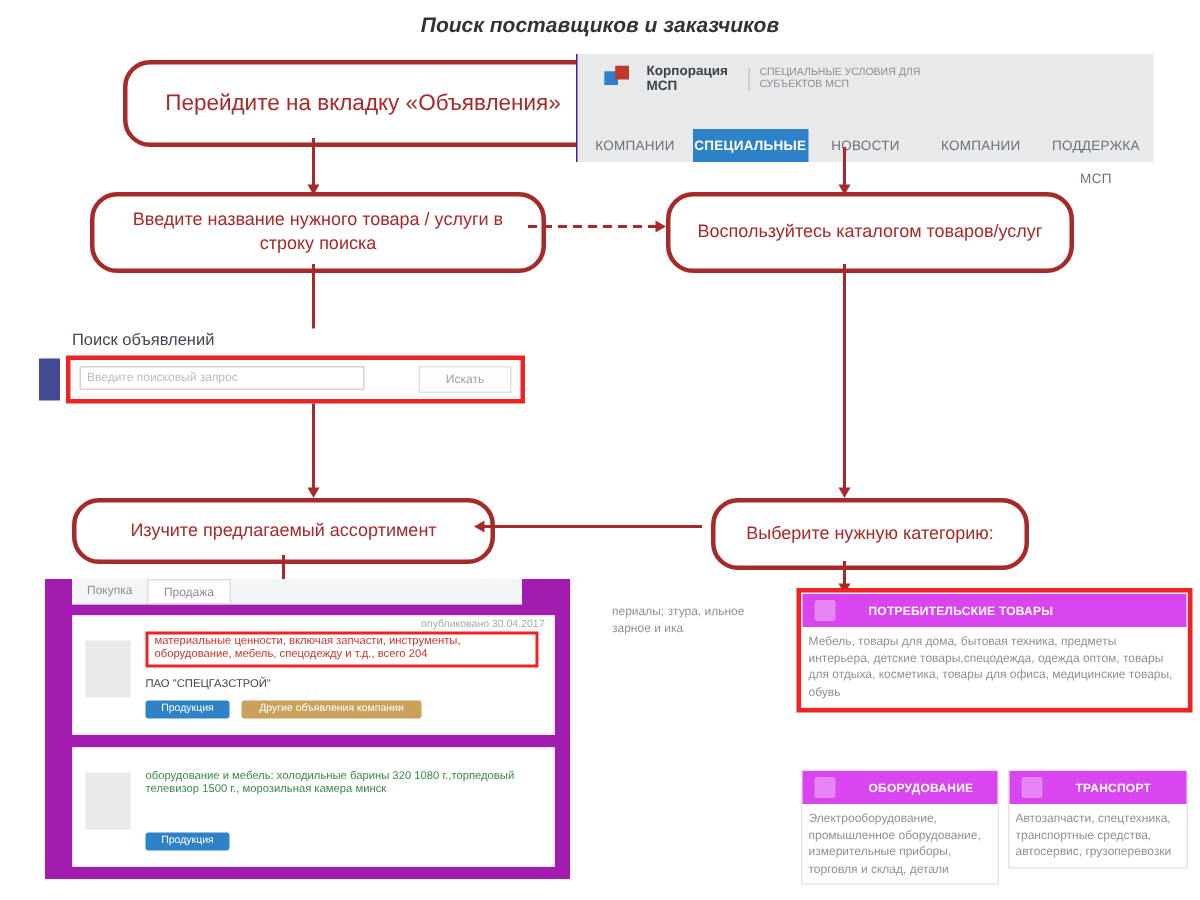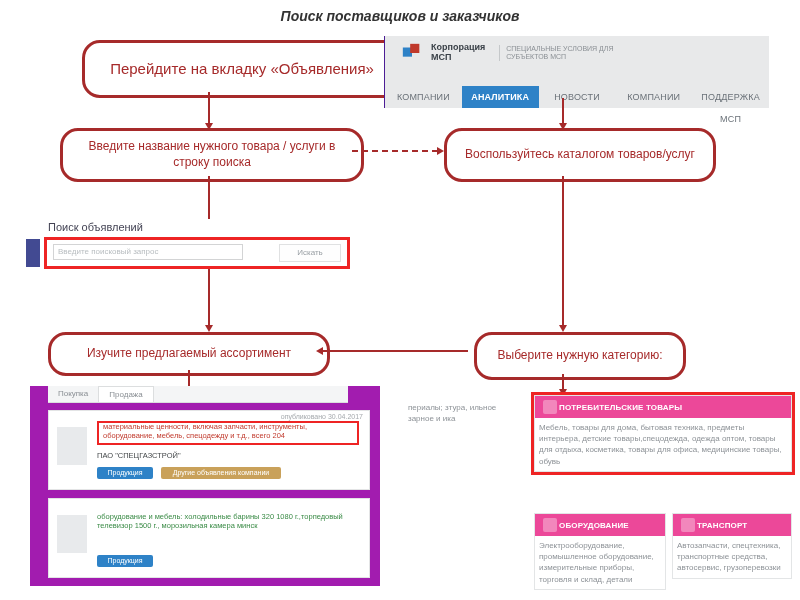--- a/index.html
+++ b/index.html
@@ -39,21 +39,21 @@
 .listings .card .ln.red{color:#c13a2d}
 .listings .card .hl1 .ln{padding:0 4px}
 .listings .card .meta{position:absolute;top:2px;right:6px;font-size:7px;color:#a5a9ad}
 .listings .card .firm{position:absolute;top:40px;left:48px;font-size:7.5px;color:#424648}
 .listings .card .chip{position:absolute;height:12px;border-radius:2px;font-size:7px;color:#fff;text-align:center;line-height:12px}
 .listings .card.card2{top:112px}
 .listings .card2 .gline{position:absolute;top:14px;left:48px;right:10px;font-size:7.5px;color:#3a8b46;line-height:1.15}
 .catalog{top:395px;left:408px;width:384px;height:200px;background:#fff;border:none}
 .catalog .col1{position:absolute;top:8px;left:0;width:116px;font-size:8px;color:#8d9297;line-height:1.35}
 .catalog .tile{position:absolute;width:130px;background:#fff;border:1px solid #e3e5e6}
-.catalog .tile .th{height:22px;background:#ec4899;color:#fff;font-size:8px;font-weight:bold;display:flex;align-items:center;padding:0 8px;letter-spacing:0.02em;gap:2px}
+.catalog .tile .th{height:22px;background:#d946ef;color:#fff;font-size:8px;font-weight:bold;display:flex;align-items:center;padding:0 8px;letter-spacing:0.02em;gap:22px}
 .catalog .tile .th .ti{width:14px;height:14px;background:rgba(255,255,255,0.35);border-radius:2px}
 .catalog .tile .tb{padding:4px;font-size:8px;color:#8d9297;line-height:1.4}
 .catalog .tile.main{top:0;left:126px;width:256px}
 .catalog .tile.main .outline{position:absolute;inset:-4px;border:3px solid #EE2424;pointer-events:none}
 .catalog .tile.b1{top:118px;left:126px}
 .catalog .tile.b2{top:118px;left:264px;width:118px}
 </style>
 </head>
 <body>
 
@@ -69,21 +69,21 @@
           <rect x="10" y="2" width="10" height="10" fill="#c0392b"></rect>
         </svg>
     </div>
     <div class="logo-caption">
       <div style="font-weight:bold;color:#3a4148"><span>Корпорация</span><br><span>МСП</span></div>
     </div>
     <div style="font-size:7px;line-height:1.1;margin-left:6px;border-left:1px solid #c5c8ca;padding-left:6px;width:120px">СПЕЦИАЛЬНЫЕ УСЛОВИЯ ДЛЯ СУБЪЕКТОВ МСП</div>
   </div>
   <div class="nav-items">
     <div class="nav-item">КОМПАНИИ</div>
-    <div class="nav-item active">АНАЛИТИКА</div>
+    <div class="nav-item active">СПЕЦИАЛЬНЫЕ</div>
     <div class="nav-item">НОВОСТИ</div>
     <div class="nav-item">КОМПАНИИ</div>
     <div class="nav-item">ПОДДЕРЖКА МСП</div>
   </div>
 </div>
 
 <div class="arrow-v" style="top:92px;left:208px;height:32px"></div>
 <div class="arrow-v" style="top:98px;left:562px;height:26px"></div>
 
 <div class="step-box" style="top:128px;left:60px;width:282px;height:36px">Введите название нужного товара / услуги в строку поиска</div>

